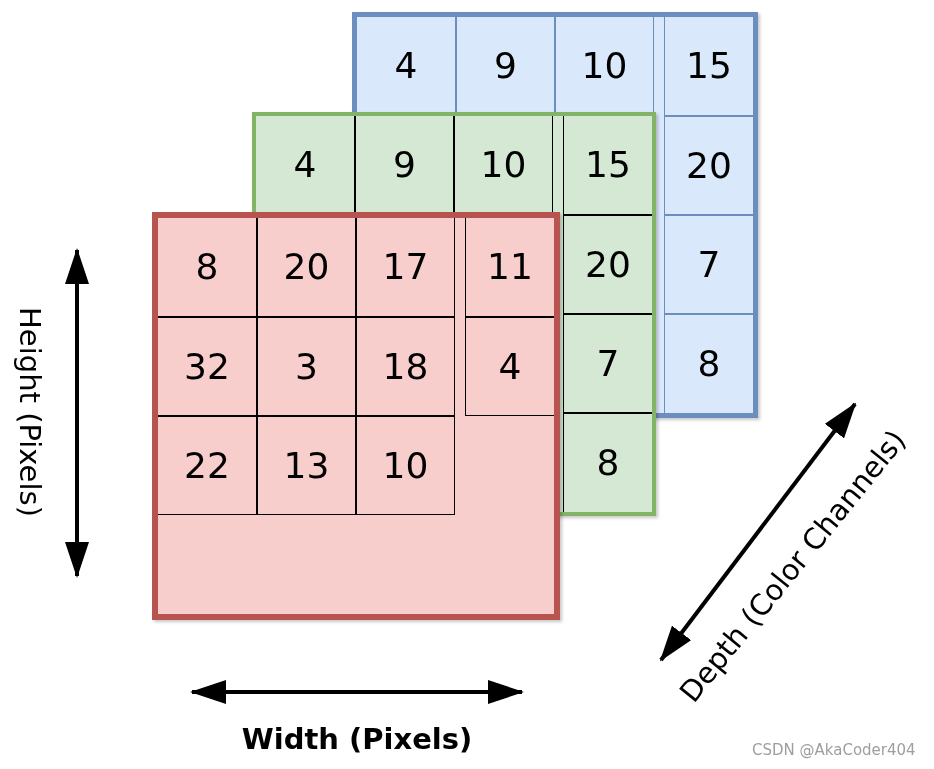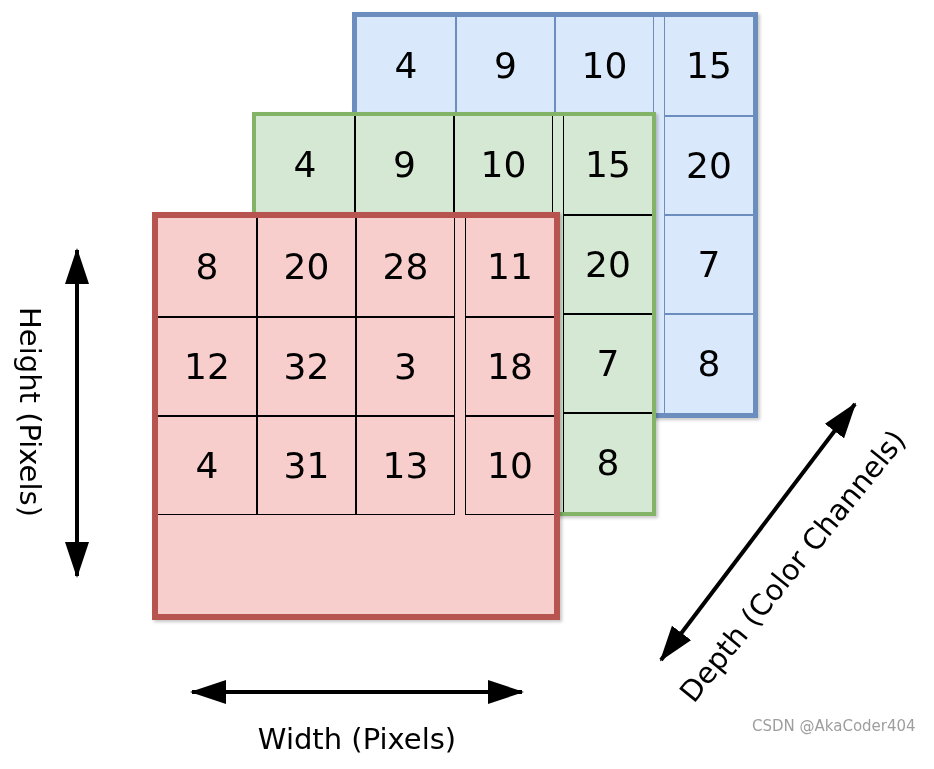--- a/index.html
+++ b/index.html
@@ -54,31 +54,31 @@
     text-align: center;
     white-space: nowrap;
   }
   .axis-label.height {
     width: 300px; height: 40px;
     left: -123px; top: 392px;
     transform: rotate(90deg);
   }
   .axis-label.width {
     width: 400px; height: 40px;
-    left: 157px; top: 722px;
+    left: 157px; top: 722px; font-weight: bold;
   }
   .axis-label.depth {
     width: 440px; height: 40px;
     left: 575px; top: 548px;
     transform: rotate(-51deg);
   }
 
   .watermark {
     position: absolute;
-    left: 752px; top: 717px;
+    left: 752px; top: 741px;
     z-index: 5;
     font-size: 15px;
     color: #9e9e9e;
     text-shadow: 1px 1px 0 #ffffff;
     white-space: nowrap;
   }
 </style>
 </head>
 <body>
 
@@ -127,28 +127,27 @@
       <div class="cell"></div>
       <div class="cell">7</div>
       <div class="cell"></div>
       <div class="cell"></div>
       <div class="cell"></div>
       <div class="cell">8</div>
     </div>
   <div class="pixel-grid" id="grid-red" style="--fill: #f8cecc; --stroke: #b85450; --line: #000000;">
       <div class="cell">8</div>
       <div class="cell">20</div>
-      <div class="cell">28</div>
+      <div class="cell">17</div>
       <div class="cell">11</div>
-      <div class="cell">12</div>
       <div class="cell">32</div>
       <div class="cell">3</div>
       <div class="cell">18</div>
       <div class="cell">4</div>
-      <div class="cell">31</div>
+      <div class="cell">22</div>
       <div class="cell">13</div>
       <div class="cell">10</div>
     </div>
 
   <div class="axis-label height">Height (Pixels)</div>
   <div class="axis-label width">Width (Pixels)</div>
   <div class="axis-label depth">Depth (Color Channels)</div>
 
   <div class="watermark">CSDN @AkaCoder404</div>
 </div>

